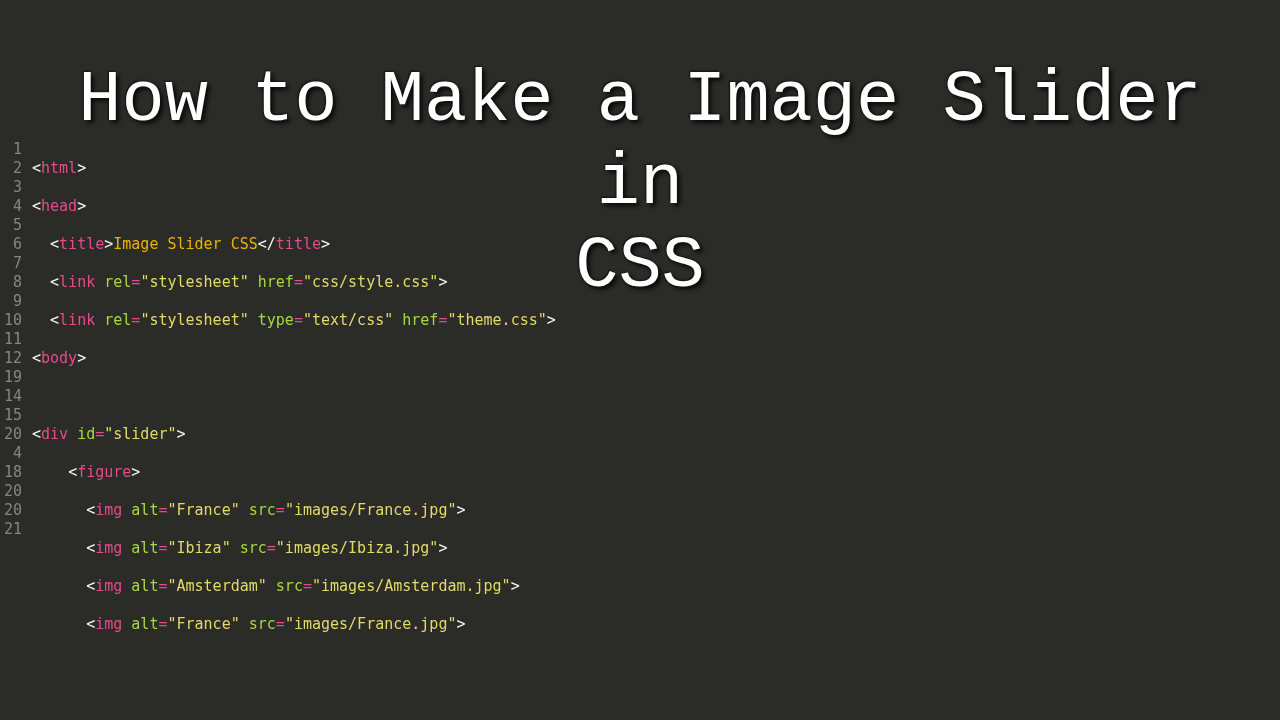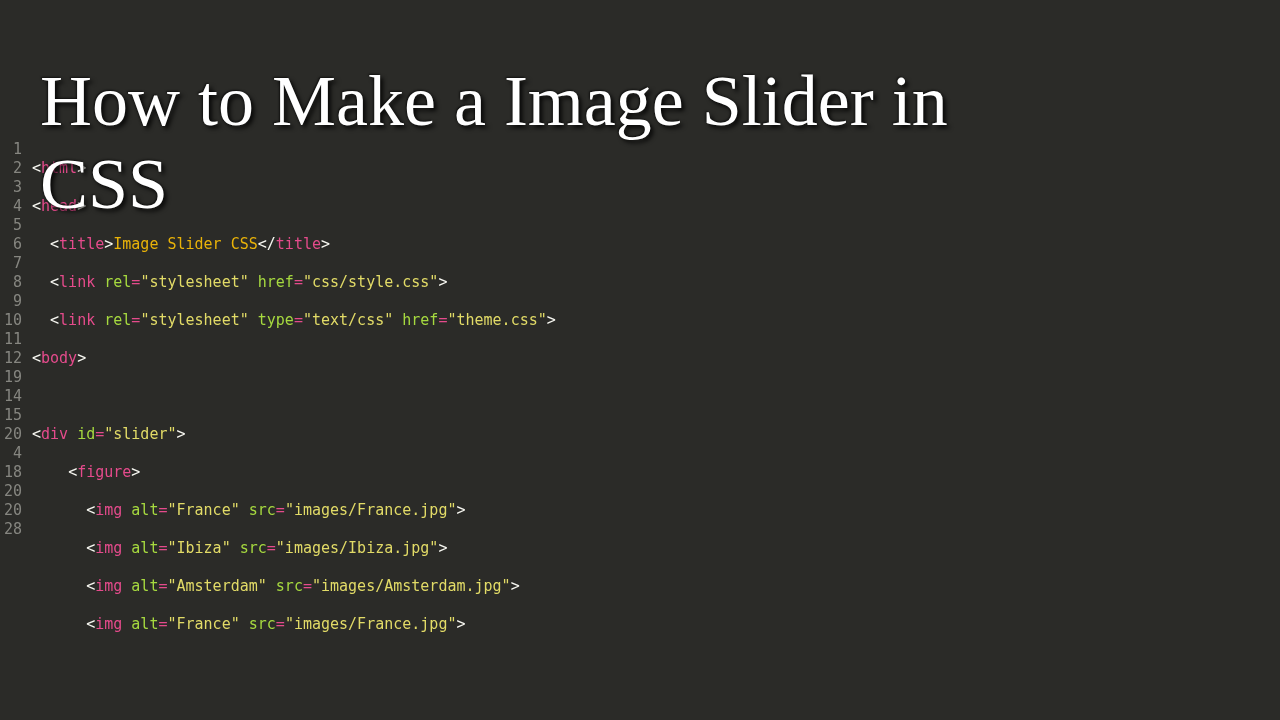--- a/index.html
+++ b/index.html
@@ -9,26 +9,26 @@
   background: #2b2b28;
   font-family: 'Consolas', 'Monaco', monospace;
   position: relative;
   overflow: hidden;
 }
 .title-overlay {
   position: absolute;
   top: 60px;
   left: 40px;
   right: 40px;
-  font-family: Liberation Serif, serif;
+  font-family: Liberation Mono, monospace;
   font-size: 72px;
   font-weight: 400;
   color: #ffffff;
   text-shadow: 3px 3px 4px rgba(0,0,0,0.8), -1px -1px 2px rgba(0,0,0,0.6);
-  text-align: left;
+  text-align: center;
   line-height: 1.15;
   z-index: 10;
   pointer-events: none;
 }
 .editor {
   position: absolute;
   top: 140px;
   left: 0;
   right: 0;
   display: flex;
@@ -80,21 +80,21 @@
     <div>11</div>
     <div>12</div>
     <div>19</div>
     <div>14</div>
     <div>15</div>
     <div>20</div>
     <div>4</div>
     <div>18</div>
     <div>20</div>
     <div>20</div>
-    <div>28</div>
+    <div>21</div>
   </div>
 
   <div class="code">
 <div class="line"><span class="t-bracket">&lt;</span><span class="t-tag">html</span><span class="t-bracket">&gt;</span></div>
 <div class="line"><span class="t-bracket">&lt;</span><span class="t-tag">head</span><span class="t-bracket">&gt;</span></div>
 <div class="line">  <span class="t-bracket">&lt;</span><span class="t-tag">title</span><span class="t-bracket">&gt;</span><span class="t-text">Image Slider CSS</span><span class="t-bracket">&lt;/</span><span class="t-tag">title</span><span class="t-bracket">&gt;</span></div>
 <div class="line">  <span class="t-bracket">&lt;</span><span class="t-tag">link</span> <span class="t-attr">rel</span><span class="t-op">=</span><span class="t-string">"stylesheet"</span> <span class="t-attr">href</span><span class="t-op">=</span><span class="t-string">"css/style.css"</span><span class="t-bracket">&gt;</span></div>
 <div class="line">  <span class="t-bracket">&lt;</span><span class="t-tag">link</span> <span class="t-attr">rel</span><span class="t-op">=</span><span class="t-string">"stylesheet"</span> <span class="t-attr">type</span><span class="t-op">=</span><span class="t-string">"text/css"</span> <span class="t-attr">href</span><span class="t-op">=</span><span class="t-string">"theme.css"</span><span class="t-bracket">&gt;</span></div>
 <div class="line"><span class="t-bracket">&lt;</span><span class="t-tag">body</span><span class="t-bracket">&gt;</span></div>
 <div class="line"></div>

